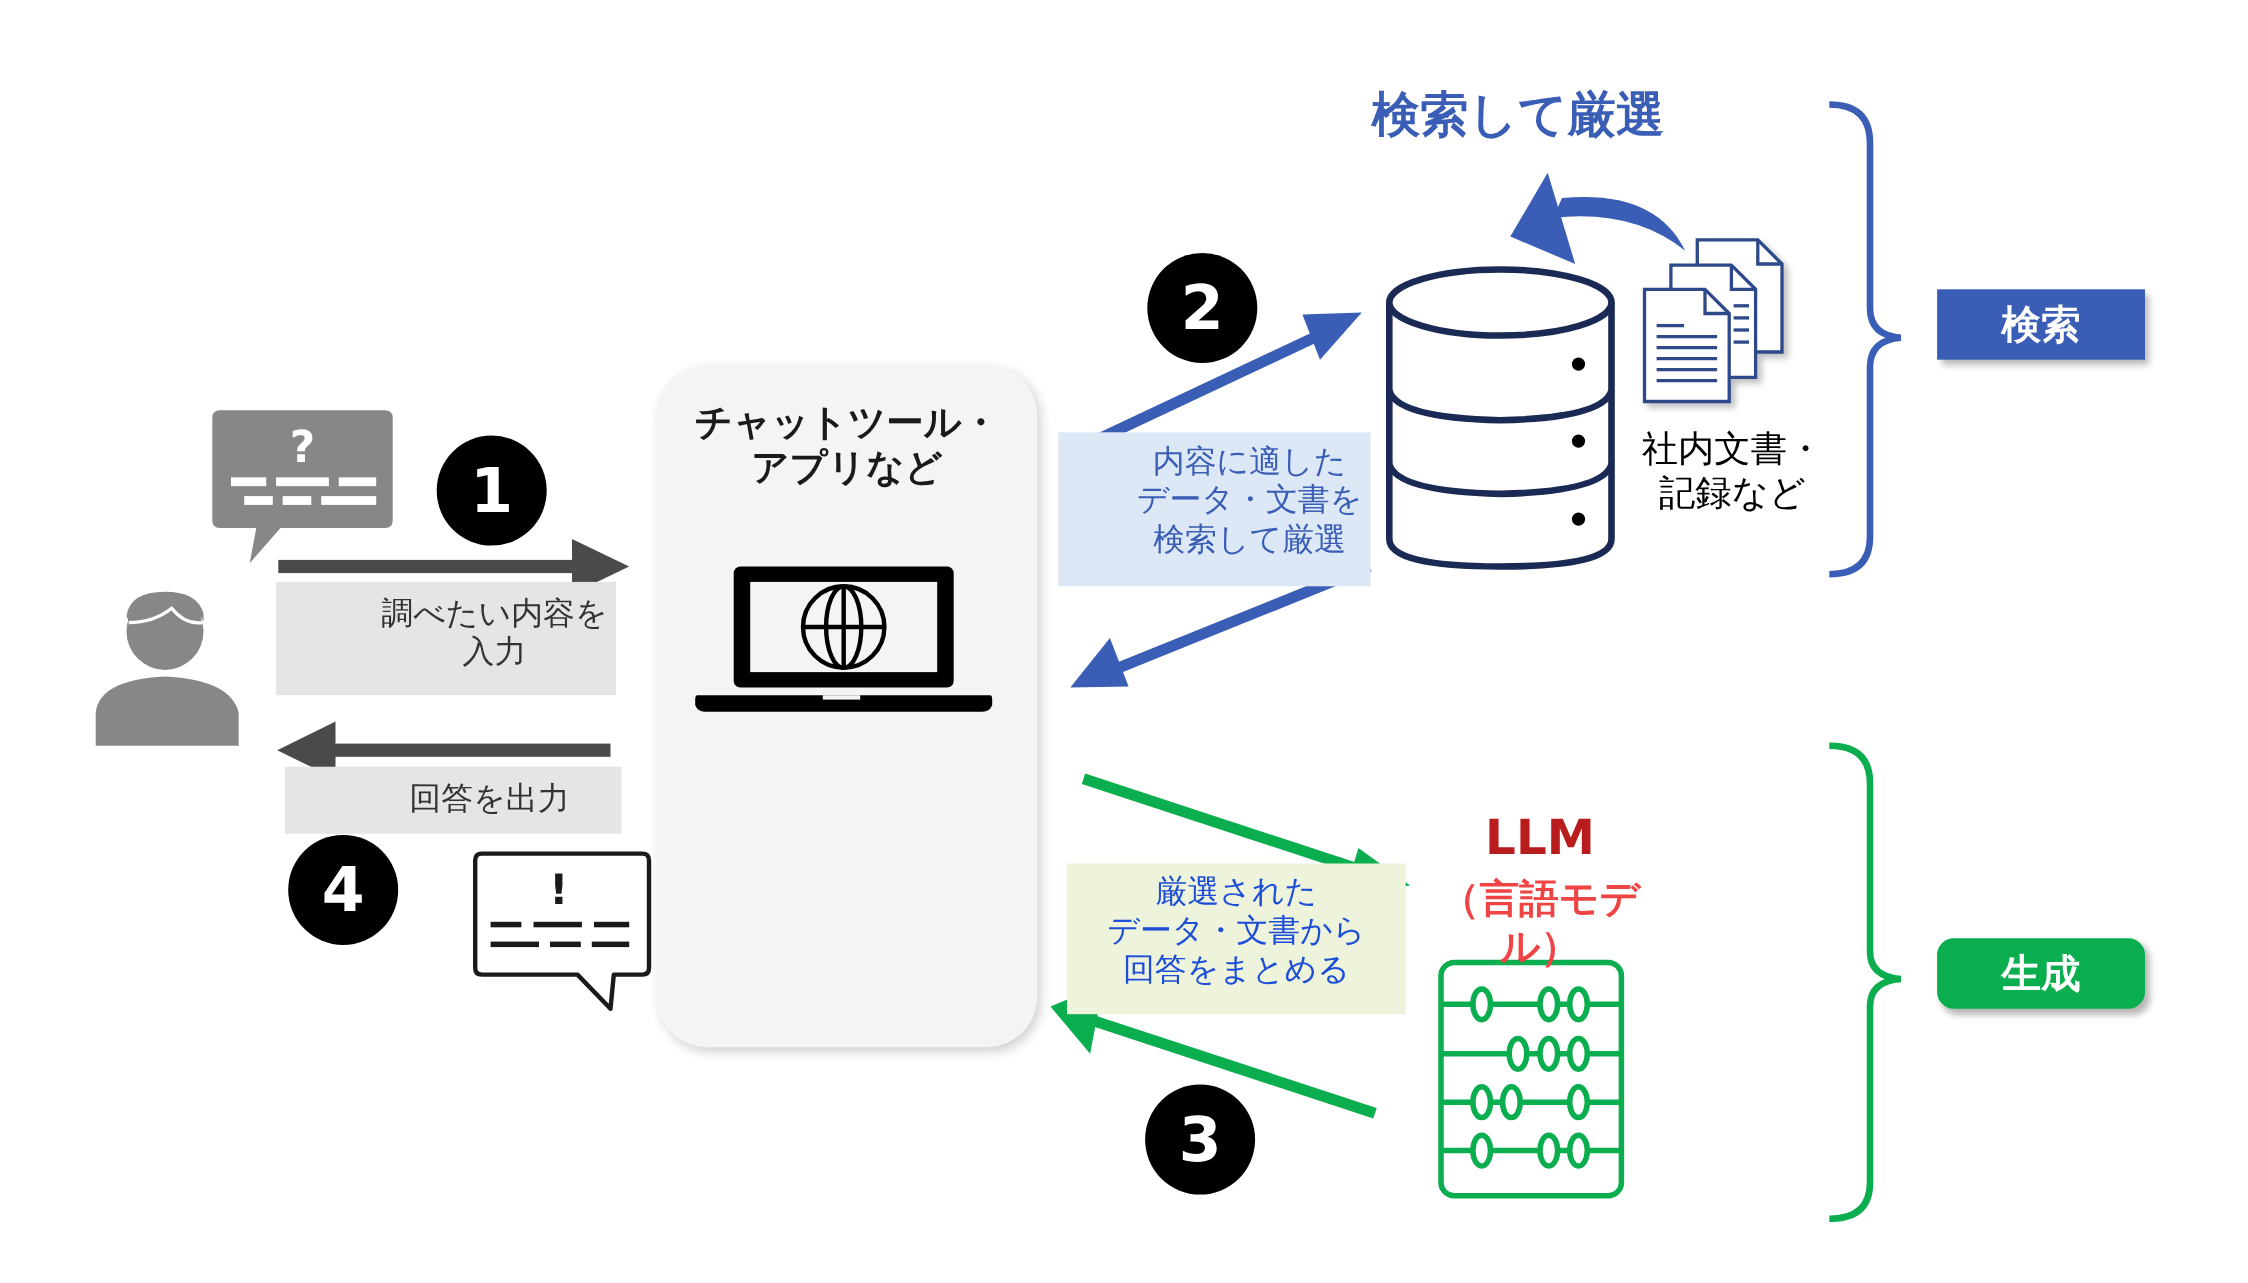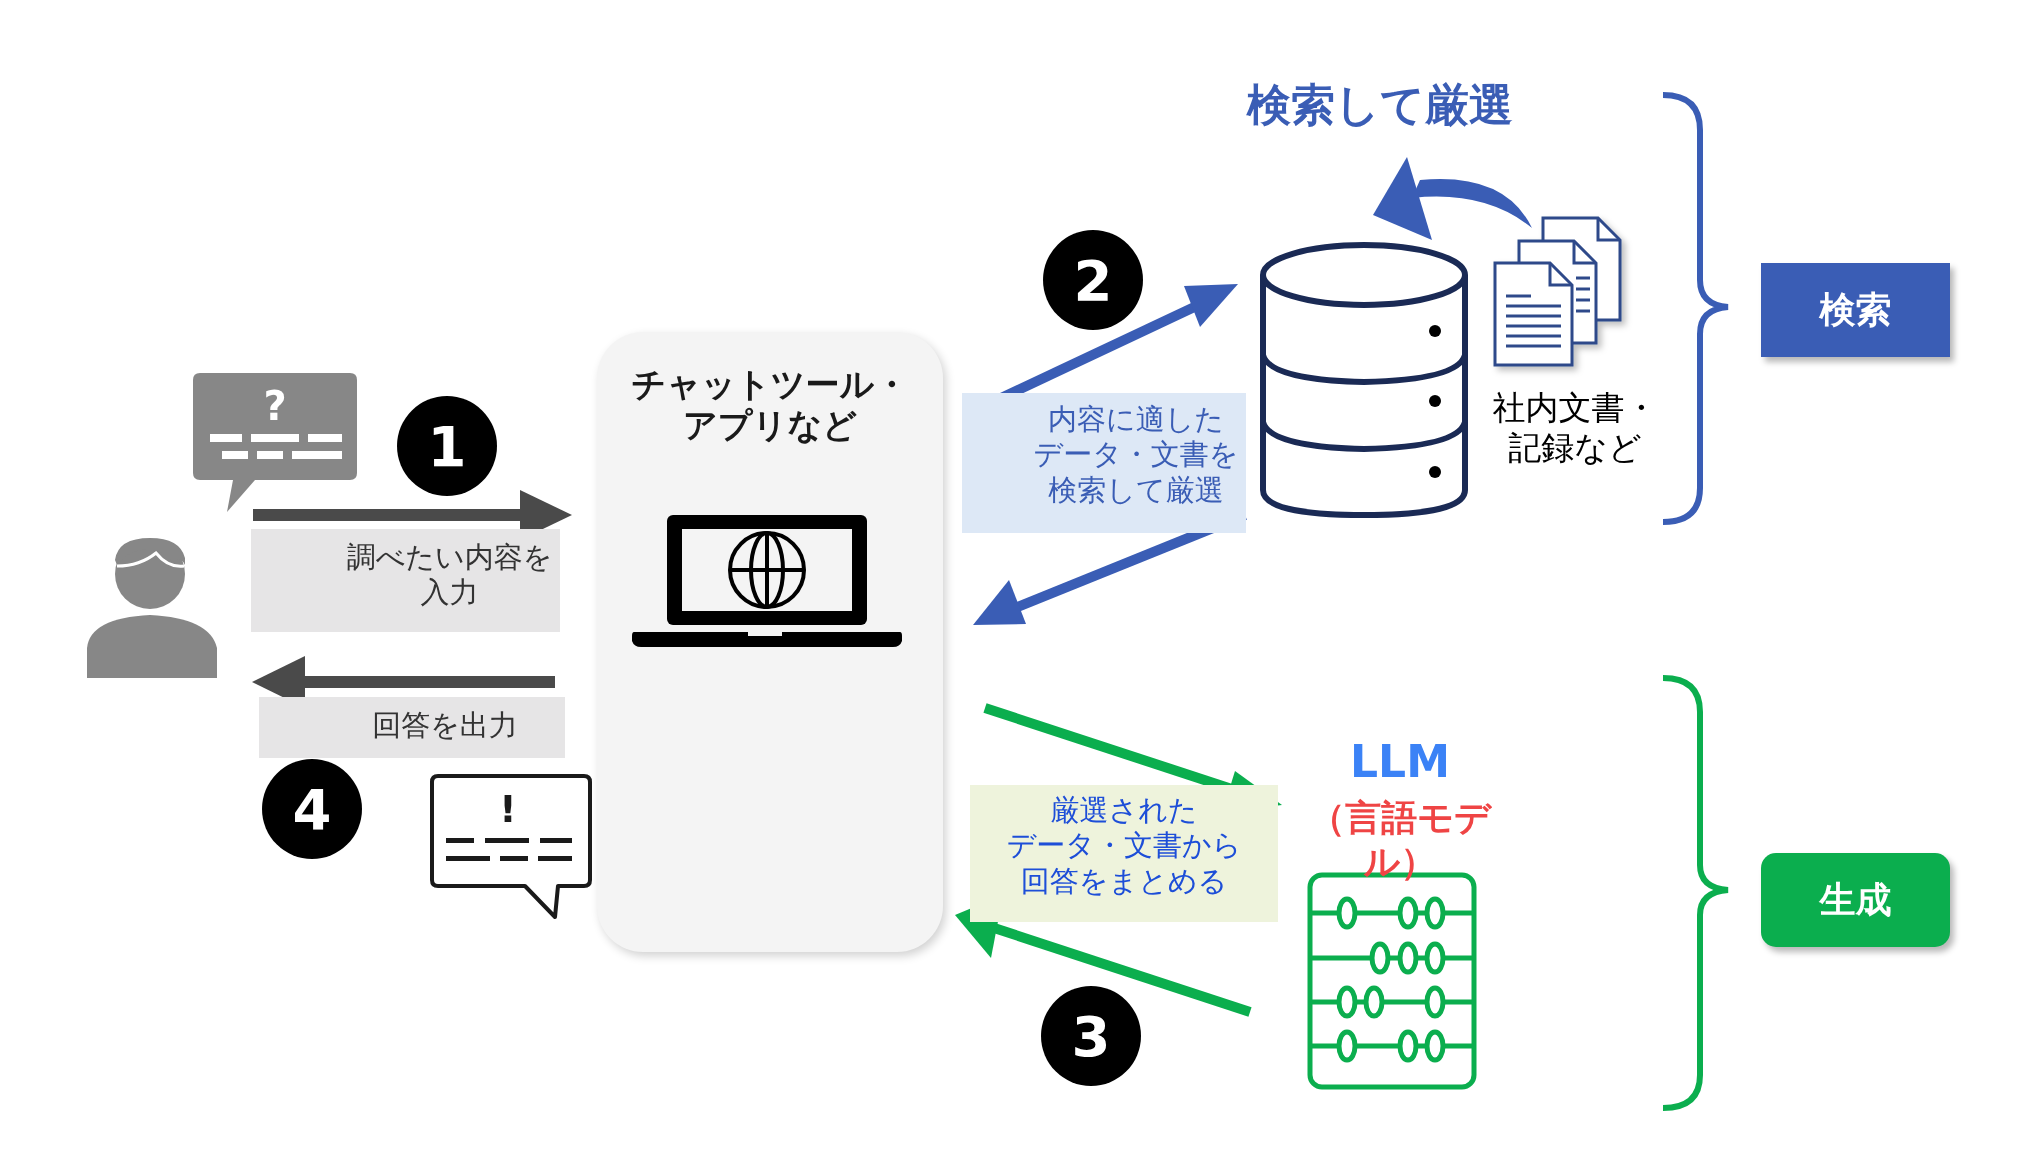--- a/index.html
+++ b/index.html
@@ -10,21 +10,21 @@
     .panel { position: absolute; left: 597px; top: 332px; width: 346px; height: 620px;
              background: #f4f4f4; border-radius: 46px;
              box-shadow: 3px 4px 10px rgba(0,0,0,0.18); }
     .panel-title { left: 597px; top: 364px; width: 346px; font-size: 34px; font-weight: bold; color: #1a1a1a; }
     .box-gray { position: absolute; background: #e6e5e6; }
     .box-blue { position: absolute; background: #dde8f6; }
     .box-green { position: absolute; background: #eef3dc; }
     .t-gray { font-size: 29px; color: #333333; margin-left: 44px; }
     .t-blue { font-size: 29px; color: #3a5db5; padding-left: 32px; }
     .t-olive { font-size: 29px; color: #1d4ed8; }
-    .tag { position: absolute; width: 189px; height: 94px; color: #fff; font-size: 36px;
+    .tag { position: absolute; width: 189px; height: 64px; color: #fff; font-size: 36px;
            font-weight: bold; display: flex; align-items: center; justify-content: center;
            box-shadow: 4px 5px 6px rgba(0,0,0,0.28); }
     .badge { position: absolute; width: 100px; height: 100px; border-radius: 50%; background: #000;
              color: #fff; font-size: 56px; font-weight: bold; display: flex; align-items: center;
              justify-content: center; }
   </style>
 </head>
 <body>
 
 <svg id="canvas" width="2044" height="1166" viewBox="0 0 2044 1166">
@@ -204,21 +204,21 @@
 
 <div class="badge" style="left:397px;top:396px;">1</div>
 <div class="badge" style="left:1043px;top:230px;">2</div>
 <div class="badge" style="left:1041px;top:986px;">3</div>
 <div class="badge" style="left:262px;top:759px;">4</div>
 
 <div class="lbl" style="left:1225px;top:78px;width:310px;font-size:44px;font-weight:bold;color:#3a5db5;">検索して厳選</div>
 <div class="lbl" style="left:1480px;top:388px;width:190px;font-size:33px;color:#000000;">社内文書・
 記録など</div>
 
-<div class="lbl" style="left:1300px;top:735px;width:200px;font-size:44px;font-weight:bold;color:#3b82f6;">LLM</div>
+<div class="lbl" style="left:1300px;top:735px;width:200px;font-size:44px;font-weight:bold;color:#b91c1c;">LLM</div>
 <div class="lbl" style="left:1285px;top:796px;width:230px;font-size:36px;font-weight:bold;color:#ef4444;">（言語モデル）</div>
 
 <div class="tag" style="left:1761px;top:263px;background:#3a5db5;">
     <span>検索</span>
   </div>
 <div class="tag" style="left:1761px;top:853px;background:#0bae4e;border-radius:15px;">
     <span>生成</span>
   </div>
 
 </body></html>

